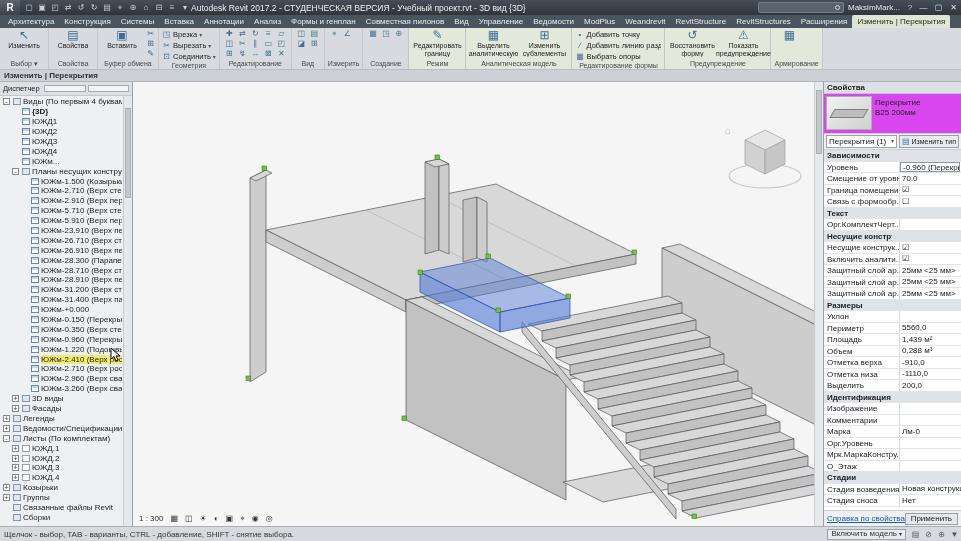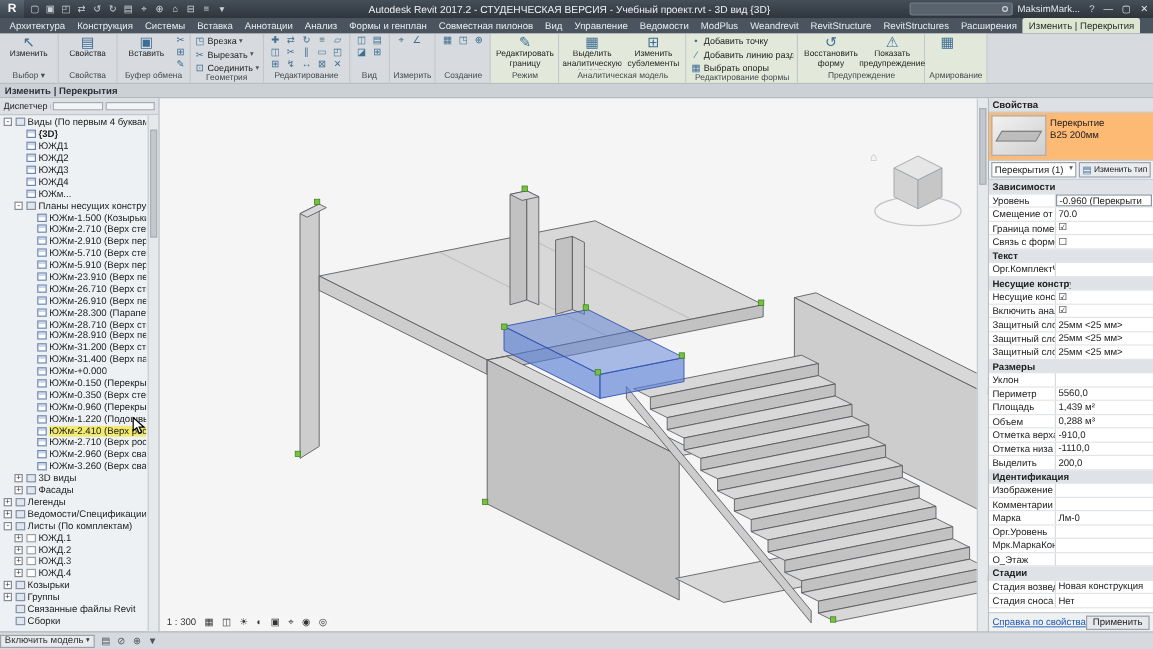--- a/index.html
+++ b/index.html
@@ -3,21 +3,21 @@
 <meta charset="utf-8">
 <style>
 *{margin:0;padding:0;box-sizing:border-box;font-family:"Liberation Sans",sans-serif}
 html,body{width:961px;height:541px;overflow:hidden}
 body{background:#d8dbde;position:relative;color:#222;font-size:9px}
 
 .titlebar{height:15px;background:linear-gradient(#454f59,#2e353d);display:flex;align-items:center;color:#e6eaee}
 .appbtn{width:20px;height:15px;background:linear-gradient(#5a6570,#39424b);color:#fff;font-weight:bold;font-size:10px;text-align:center;line-height:15px;flex:none}
 .qat{display:flex;gap:1px;margin-left:3px;flex:none}
 .qi{width:12px;text-align:center;font-size:8px;color:#ccd2d8;line-height:15px}
-.tb-title{flex:1;text-align:center;font-size:8.5px;white-space:nowrap;overflow:hidden;color:#eef1f4}
+.tb-title{flex:1;text-align:left;font-size:8.5px;white-space:nowrap;overflow:hidden;color:#eef1f4}
 .tb-right{display:flex;align-items:center;flex:none}
 .search{width:86px;height:11px;background:#59636d;border:1px solid #747e88;border-radius:2px;margin-right:4px;position:relative}
 .mag{position:absolute;right:3px;top:2px;width:5px;height:5px;border:1px solid #cfd4d8;border-radius:50%}
 .user{font-size:8px;margin-right:4px;white-space:nowrap}
 .hlp{width:12px;text-align:center;font-size:8px;color:#ccd2d8}
 .wb{width:15px;text-align:center;font-size:8px;line-height:15px;color:#e2e6ea}
 
 .tabs{height:13px;background:#4a545e;display:flex;align-items:flex-end;padding-left:3px;overflow:hidden}
 .tab{font-size:8px;color:#e8ecef;padding:0 5px;height:13px;line-height:13px;white-space:nowrap}
 .tab.active{background:#dfe5d5;color:#1f2a1a;border-radius:2px 2px 0 0}
@@ -74,33 +74,33 @@
 .scene .vc-l{fill:#d2d2d2;stroke:#9aa0a5}
 .scene .vc-r{fill:#c6c6c6;stroke:#9aa0a5}
 .scene .home{fill:#b5b8bb;font-size:10px}
 .viewbar{position:absolute;left:3px;bottom:2px;display:flex;align-items:center;gap:1px;background:rgba(245,245,246,.92);font-size:8px;color:#333}
 .vb{padding:0 3px;line-height:11px}
 .vpscroll{position:absolute;right:0;top:0;bottom:0;width:9px;background:#e6e9eb;border-left:1px solid #c8ccd0}
 .vpscroll .thumb{position:absolute;top:8px;height:64px;left:1px;right:1px;background:#c3c8cd;border:1px solid #aab0b6}
 
 .props{width:138px;background:#eef0f2;border-left:1px solid #9aa0a6;display:flex;flex-direction:column}
 .phead{height:12px;background:#dde1e5;border-bottom:1px solid #c2c7cb;font-size:8px;font-weight:bold;line-height:12px;padding:0 3px}
-.pprev{height:40px;display:flex;border-bottom:1px solid #c9ced2;padding:2px;background:#fdba74}
+.pprev{height:40px;display:flex;border-bottom:1px solid #c9ced2;padding:2px;background:#d946ef}
 .pimg{width:46px;height:34px;border:1px solid #aab0b5;background:linear-gradient(145deg,#f2f2f2,#cfcfcf);flex:none}
 .pslab{margin:12px 5px 0;height:9px;background:#bdbdbd;border:1px solid #808080;transform:skewX(-30deg)}
 .ptxt{flex:1;padding:2px 3px;font-size:8px;line-height:10px;overflow:hidden}
 .psel{height:16px;display:flex;gap:2px;padding:1px 2px;border-bottom:1px solid #c9ced2;}
 .pcombo{flex:1;height:13px;border:1px solid #9aa2aa;background:#fff;font-size:8px;line-height:11px;padding:0 2px;display:flex;overflow:hidden}
 .pcombo .cl{flex:1;overflow:hidden;white-space:nowrap}
 .pcombo .dd{font-size:6px;color:#555}
 .pedit{height:13px;border:1px solid #9aa2aa;background:#e9ecef;font-size:7px;line-height:11px;padding:0 2px;display:flex;gap:2px;align-items:center;white-space:nowrap;flex:none}
 .pedit .sico{width:auto}
 .pgrid{flex:1;overflow:hidden;background:#fff}
 .prow{display:flex;height:11.5px;border-bottom:1px solid #e2e5e8;align-items:center}
-.plab{width:56px;padding-left:3px;border-right:1px solid #d7dadd;overflow:hidden;white-space:nowrap;flex:none;height:100%;line-height:11px;font-size:8px}
+.plab{width:76px;padding-left:3px;border-right:1px solid #d7dadd;overflow:hidden;white-space:nowrap;flex:none;height:100%;line-height:11px;font-size:8px}
 .pval{flex:1;padding:0 2px;overflow:hidden;white-space:nowrap;font-size:8px;line-height:11px}
 .prow.group{background:#dfe3e7;font-weight:bold}
 .prow.group .plab{width:auto;border-right:none;flex:1}
 .prow.vbox .pval{border:1px solid #8a97a6;background:#fff;height:10px;line-height:9px;margin-right:1px}
 .pfoot{height:16px;border-top:1px solid #c9ced2;display:flex;align-items:center;justify-content:space-between;padding:0 3px;background:#eef0f2}
 .pfoot .link{font-size:8px;color:var(--link);text-decoration:underline;white-space:nowrap;overflow:hidden}
 .apply{border:1px solid #9aa2aa;background:#e6e9ec;font-size:8px;height:12px;line-height:10px;padding:0 5px;white-space:nowrap}
 
 .status{height:15px;background:#d6dade;border-top:1px solid #aab0b5;display:flex;align-items:center;font-size:8px;color:#333}
 .st-left{flex:1;padding-left:4px;white-space:nowrap;overflow:hidden}
@@ -832,20 +832,21 @@
     </div>
     <div class="pfoot">
       <span class="link">Справка по свойствам</span>
       <span class="apply">Применить</span>
     </div>
   </div>
 
 </div>
 
 <div class="status">
+  <span class="st-left">Щелчок - выбор, TAB - варианты, CTRL - добавление, SHIFT - снятие выбора.</span>
   <span class="st-model">
     <span>Включить модель</span>
     <span class="dd">▾</span>
   </span>
   <span class="st-ico">▤</span>
     <span class="st-ico">⊘</span>
     <span class="st-ico">⊕</span>
     <span class="st-ico">▼</span>
 </div>
 

